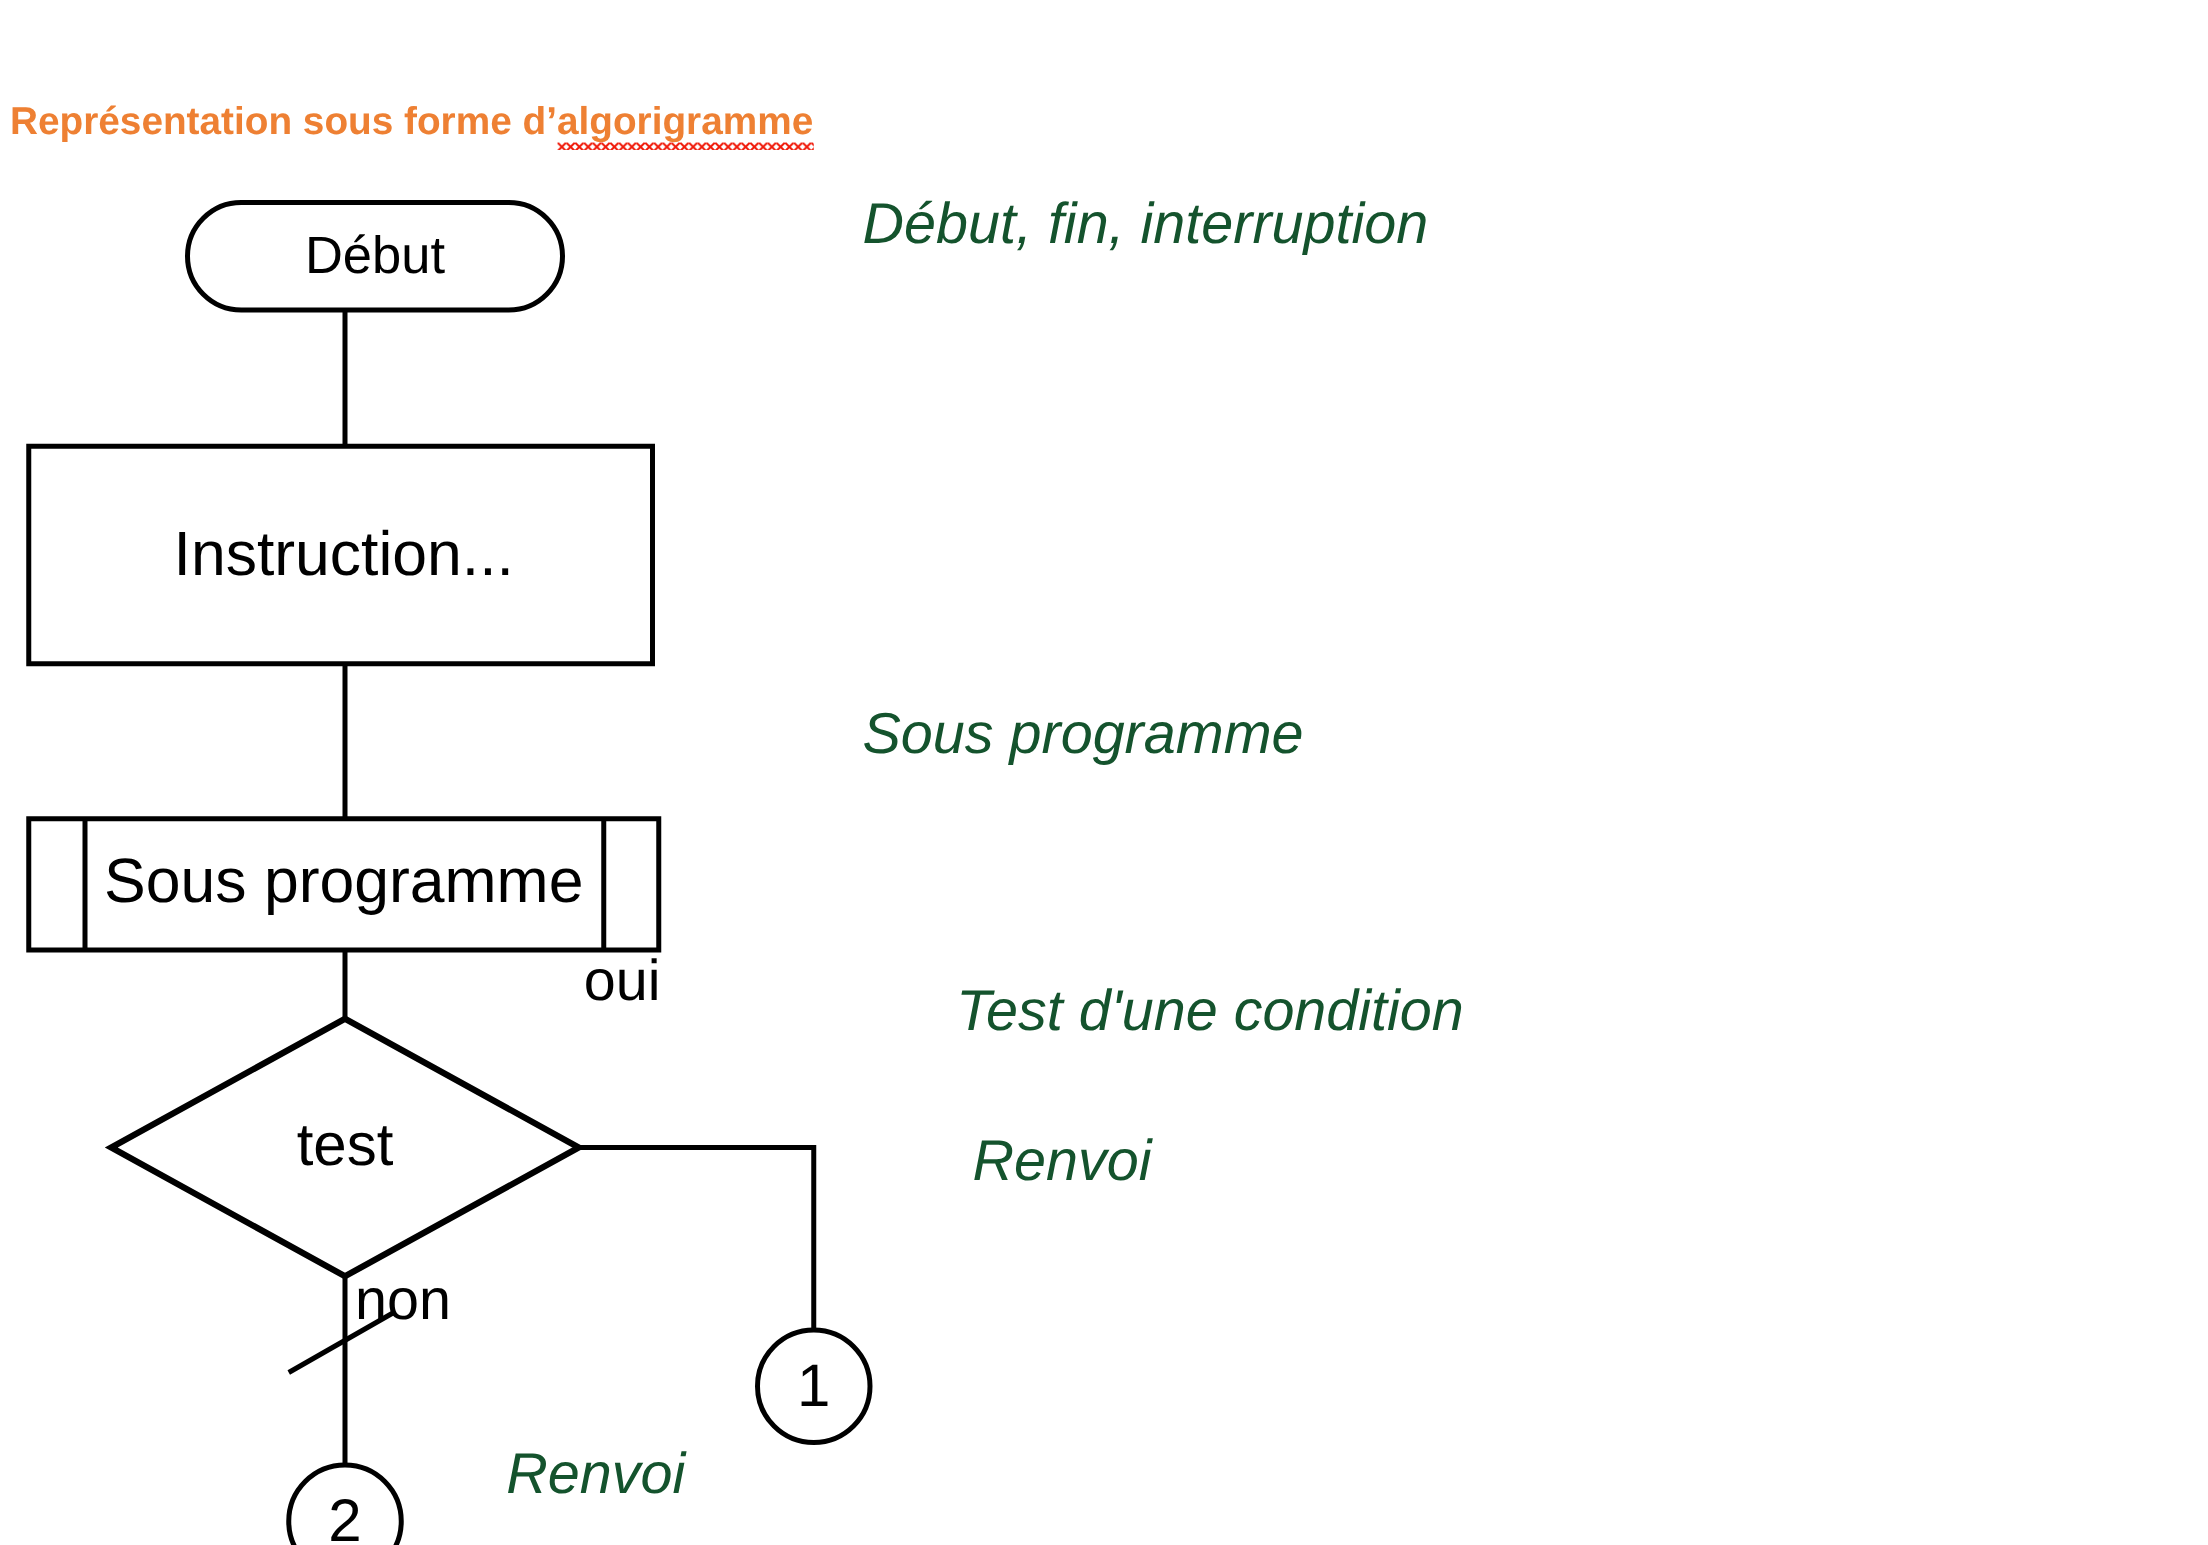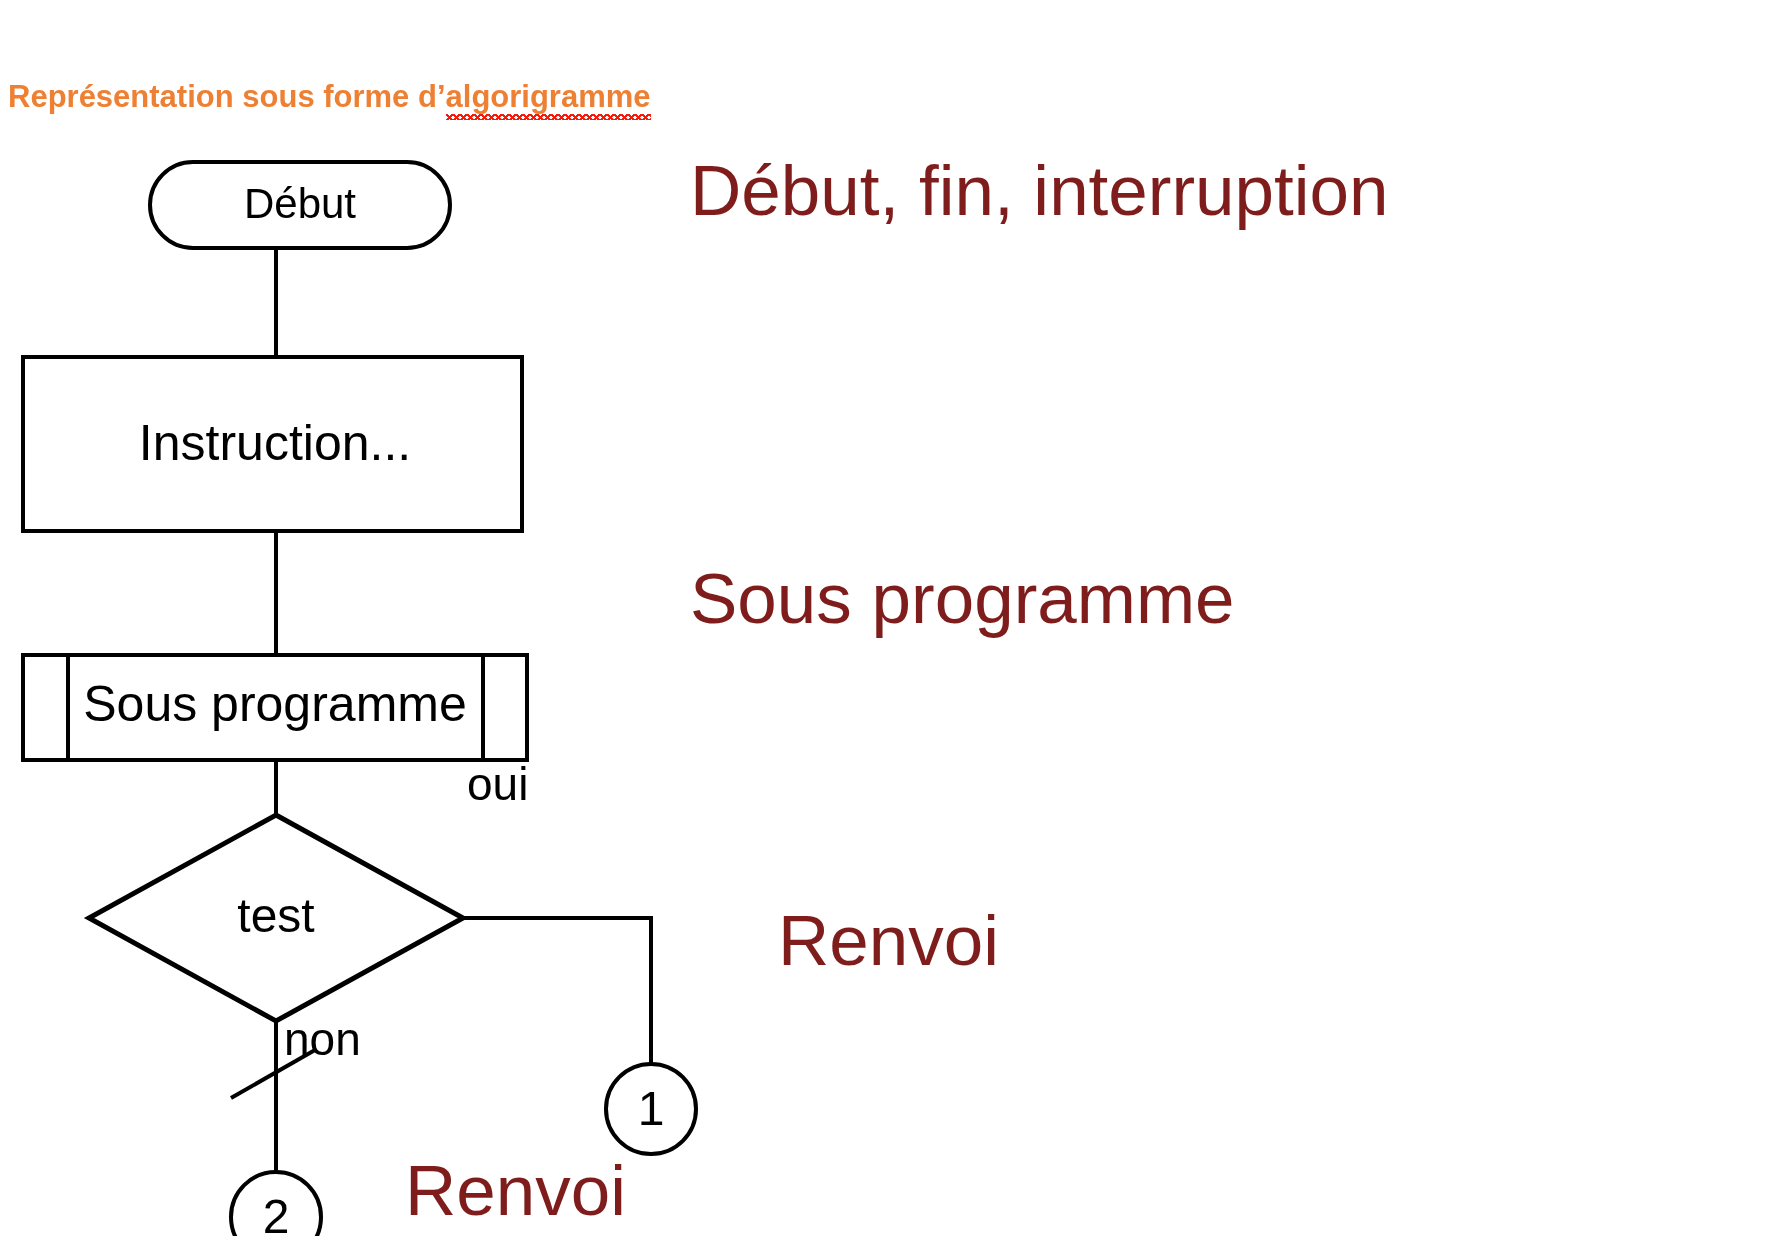--- a/index.html
+++ b/index.html
@@ -60,25 +60,26 @@
   }
   .node-label {
     font-family: "Liberation Sans", sans-serif;
     fill: #000000;
     text-anchor: middle;
     dominant-baseline: middle;
   }
   
   .legend-text {
     position: absolute;
-    color: #7f1d1d;
+    color: #14532d;
     font-family: "Liberation Sans", sans-serif;
-    font-size: 71px;
+    font-size: 46px;
     white-space: nowrap;
     line-height: 1;
+    font-style: italic;
   }
   .legend-1 { left: 690px; top: 155px; }
   .legend-2 { left: 690px; top: 345px; }
   .legend-3 { left: 690px; top: 563px; }
   .legend-4 { left: 765px; top: 785px; }
   .legend-5 { left: 778px; top: 905px; }
   .legend-6 { left: 405px; top: 1155px; }
 </style>
 </head>
 <body>
@@ -135,18 +136,19 @@
       <circle cx="276" cy="1217" r="45" fill="#ffffff" stroke="#000000" stroke-width="4"></circle>
       <text class="node-label" x="276" y="1220" font-size="48">2</text>
     </g>
   </svg>
 
   <div class="legend-text legend-1">Début, fin, interruption</div>
 
 
   <div class="legend-text legend-3">Sous programme</div>
 
+  <div class="legend-text legend-4">Test d'une condition</div>
 
   <div class="legend-text legend-5">Renvoi</div>
 
   <div class="legend-text legend-6">Renvoi</div>
 
 </div>
 
 </body></html>

